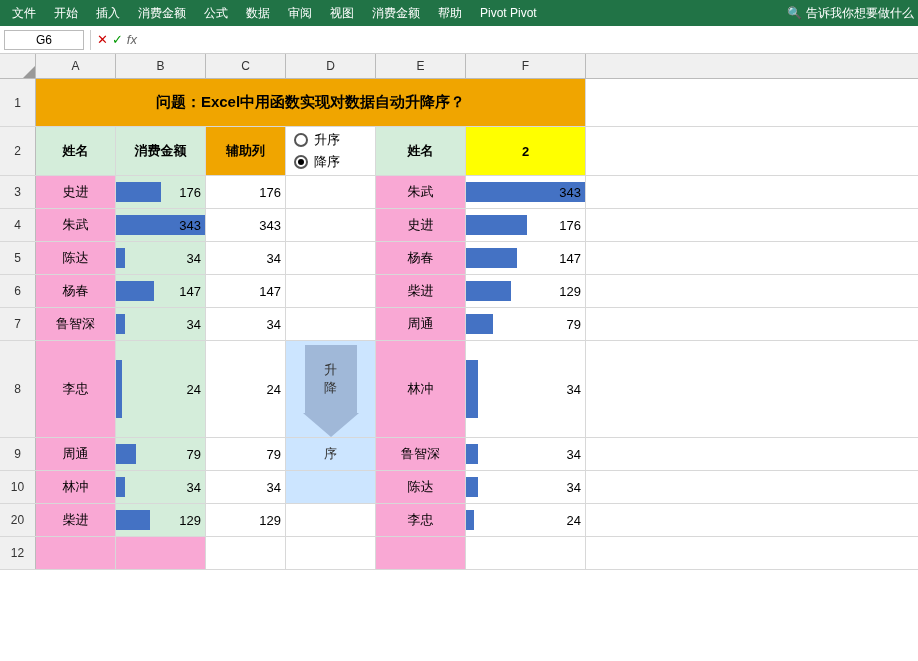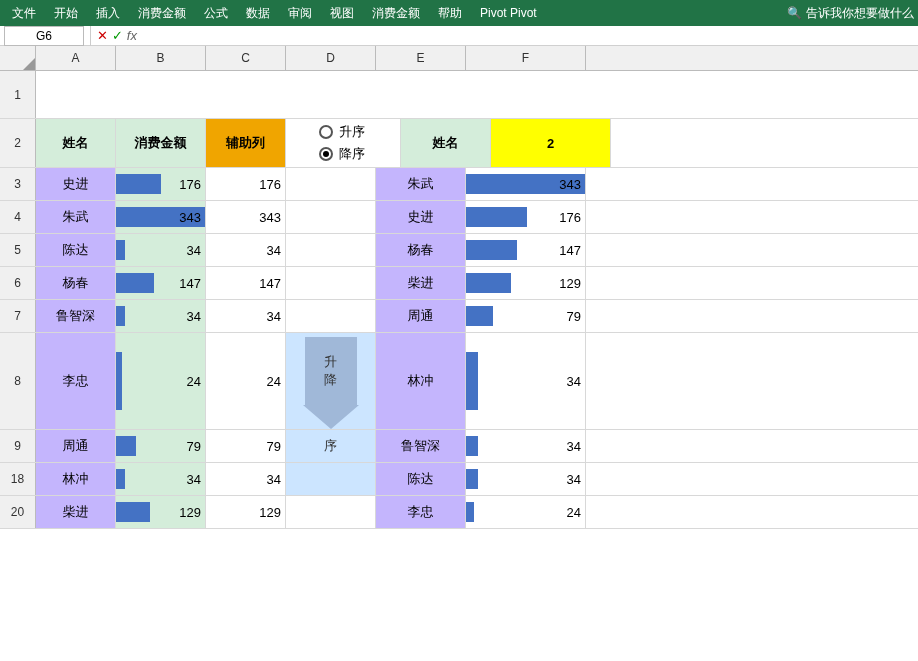--- a/index.html
+++ b/index.html
@@ -21,21 +21,21 @@
       font-size: 12px;
       white-space: nowrap;
     }
     .menu-divider { flex: 1; }
     .menu-right { display: flex; align-items: center; gap: 4px; font-size: 12px; }
 
     
     .formula-bar {
       display: flex;
       align-items: center;
-      height: 20px;
+      height: 28px;
       border-bottom: 1px solid #d0d0d0;
       background: #fff;
       padding: 0 4px;
       gap: 4px;
     }
     .cell-ref {
       width: 80px;
       border: 1px solid #bbb;
       padding: 2px 4px;
       font-size: 12px;
@@ -154,21 +154,21 @@
     .header-cell-orange {
       background: #f0a500;
       font-weight: bold;
     }
     .header-cell-yellow {
       background: #ffff00;
       font-weight: bold;
     }
 
     
-    .bg-light-green { background: #c4b5fd; }
+    .bg-light-green { background: #f9a8d4; }
     .radio-row {
       display: flex;
       align-items: center;
       gap: 6px;
       font-size: 13px;
     }
     .radio-circle {
       width: 14px;
       height: 14px;
       border-radius: 50%;
@@ -231,35 +231,38 @@
       <div class="col-header w-a">A</div>
       <div class="col-header w-b">B</div>
       <div class="col-header w-c">C</div>
       <div class="col-header w-d">D</div>
       <div class="col-header w-e">E</div>
       <div class="col-header w-f">F</div>
     </div>
 
     <div class="grid-row" style="min-height:48px;">
       <div class="row-header">1</div>
+      <div class="merged-header" style="width:550px; min-width:550px; background:#f0a500; font-size:15px; font-weight:bold;">
+        <span>问题：Excel中用函数实现对数据自动升降序？</span>
+      </div>
     </div>
 
     <div class="grid-row" style="min-height:32px;">
       <div class="row-header">2</div>
       <div class="cell w-a header-cell">
         <span>姓名</span>
       </div>
       <div class="cell w-b header-cell">
         <span>消费金额</span>
       </div>
       <div class="cell w-c header-cell header-cell-orange">
         <span>辅助列</span>
       </div>
 
-      <div class="cell w-d" style="background:#fff; flex-direction:column; align-items:flex-start; padding:4px 8px; gap:4px; justify-content:center;margin-left:25px;">
+      <div class="cell w-d" style="background:#fff; flex-direction:column; align-items:flex-start; padding:4px 8px; gap:4px; justify-content:center;">
         <div class="radio-row">
           <div class="radio-circle"></div>
           <span>升序</span>
         </div>
         <div class="radio-row">
           <div class="radio-circle checked"></div>
           <span>降序</span>
         </div>
       </div>
       <div class="cell w-e header-cell">
@@ -380,21 +383,21 @@
           <div class="cell w-d" style="display: flex; align-items: center; justify-content: center; width: 90px; min-width: 90px; border-right: 1px solid rgb(216, 216, 216); background: rgb(204, 229, 255); font-size: 13px;">
             <span style="color:#333">序</span>
           </div>
           <div class="cell w-e bg-light-green">鲁智深</div>
           <div class="cell w-f" style="background: rgb(255, 255, 255); position: relative; overflow: hidden;">
             <div style="position: absolute; left: 0px; top: 20%; height: 60%; width: 10%; background: rgb(68, 114, 196); z-index: 0;"></div>
             <span style="position: relative; z-index: 1; width: 100%; text-align: right; padding-right: 4px;">34</span>
           </div>
         </div>
         <div class="grid-row" style="min-height: 32px; position: relative;">
-          <div class="row-header">18</div>
+          <div class="row-header">10</div>
           <div class="cell w-a bg-light-green">林冲</div>
           <div class="cell w-b" style="background: rgb(212, 237, 218); position: relative; overflow: hidden;">
             <div style="position: absolute; left: 0px; top: 20%; height: 60%; width: 10%; background: rgb(68, 114, 196); z-index: 0;"></div>
             <span style="position: relative; z-index: 1; width: 100%; text-align: right; padding-right: 4px;">34</span>
           </div>
           <div class="cell w-c cell-right">34</div>
           <div class="cell w-d" style="background: rgb(204, 229, 255); overflow: hidden;">
             <div style="display: flex; align-items: center; justify-content: center; width: 100%; height: 100%; font-size: 13px; color: transparent;">序</div>
           </div>
           <div class="cell w-e bg-light-green">陈达</div>
@@ -413,14 +416,23 @@
           <div class="cell w-c cell-right">129</div>
           <div class="cell w-d" style="background: rgb(255, 255, 255);"></div>
           <div class="cell w-e bg-light-green">李忠</div>
           <div class="cell w-f" style="background: rgb(255, 255, 255); position: relative; overflow: hidden;">
             <div style="position: absolute; left: 0px; top: 20%; height: 60%; width: 7%; background: rgb(68, 114, 196); z-index: 0;"></div>
             <span style="position: relative; z-index: 1; width: 100%; text-align: right; padding-right: 4px;">24</span>
           </div>
         </div>
       </div>
 
+    <div class="grid-row row-12" style="min-height:32px;">
+      <div class="row-header">12</div>
+      <div class="cell w-a bg-light-green"></div>
+      <div class="cell w-b bg-light-green"></div>
+      <div class="cell w-c"></div>
+      <div class="cell w-d"></div>
+      <div class="cell w-e bg-light-green"></div>
+      <div class="cell w-f"></div>
+    </div>
   </div>
 </div>
 
 </body></html>

